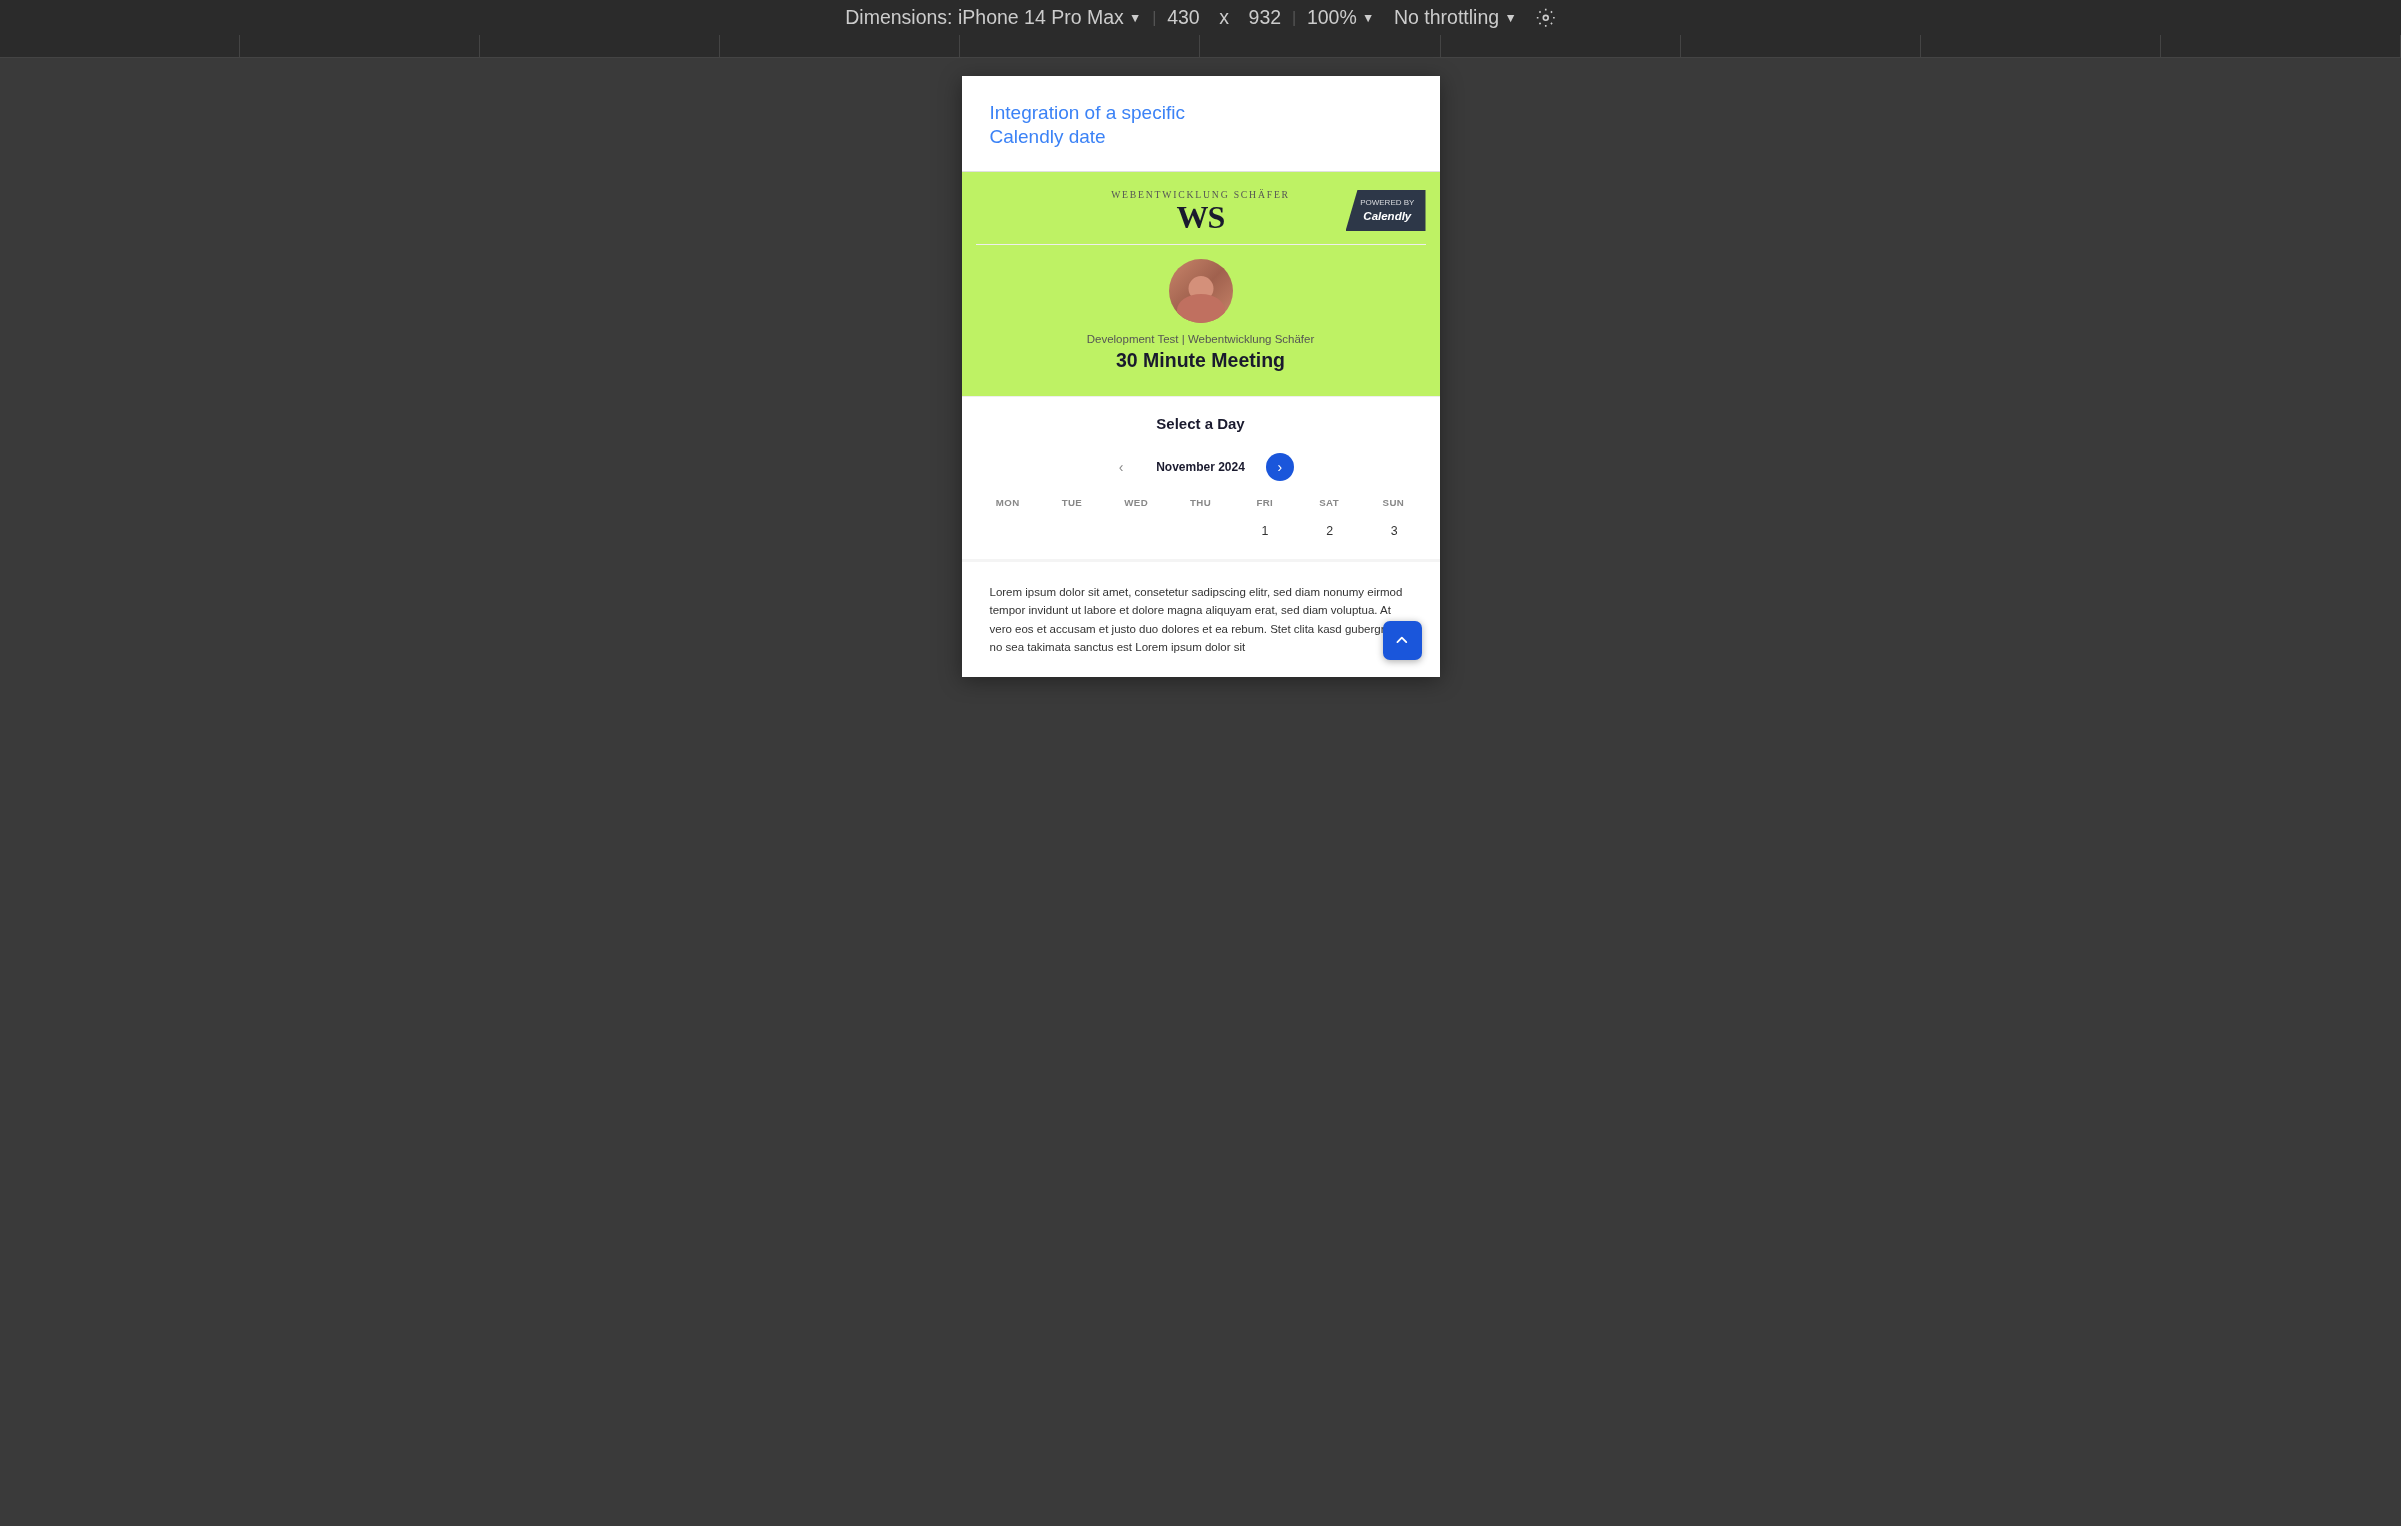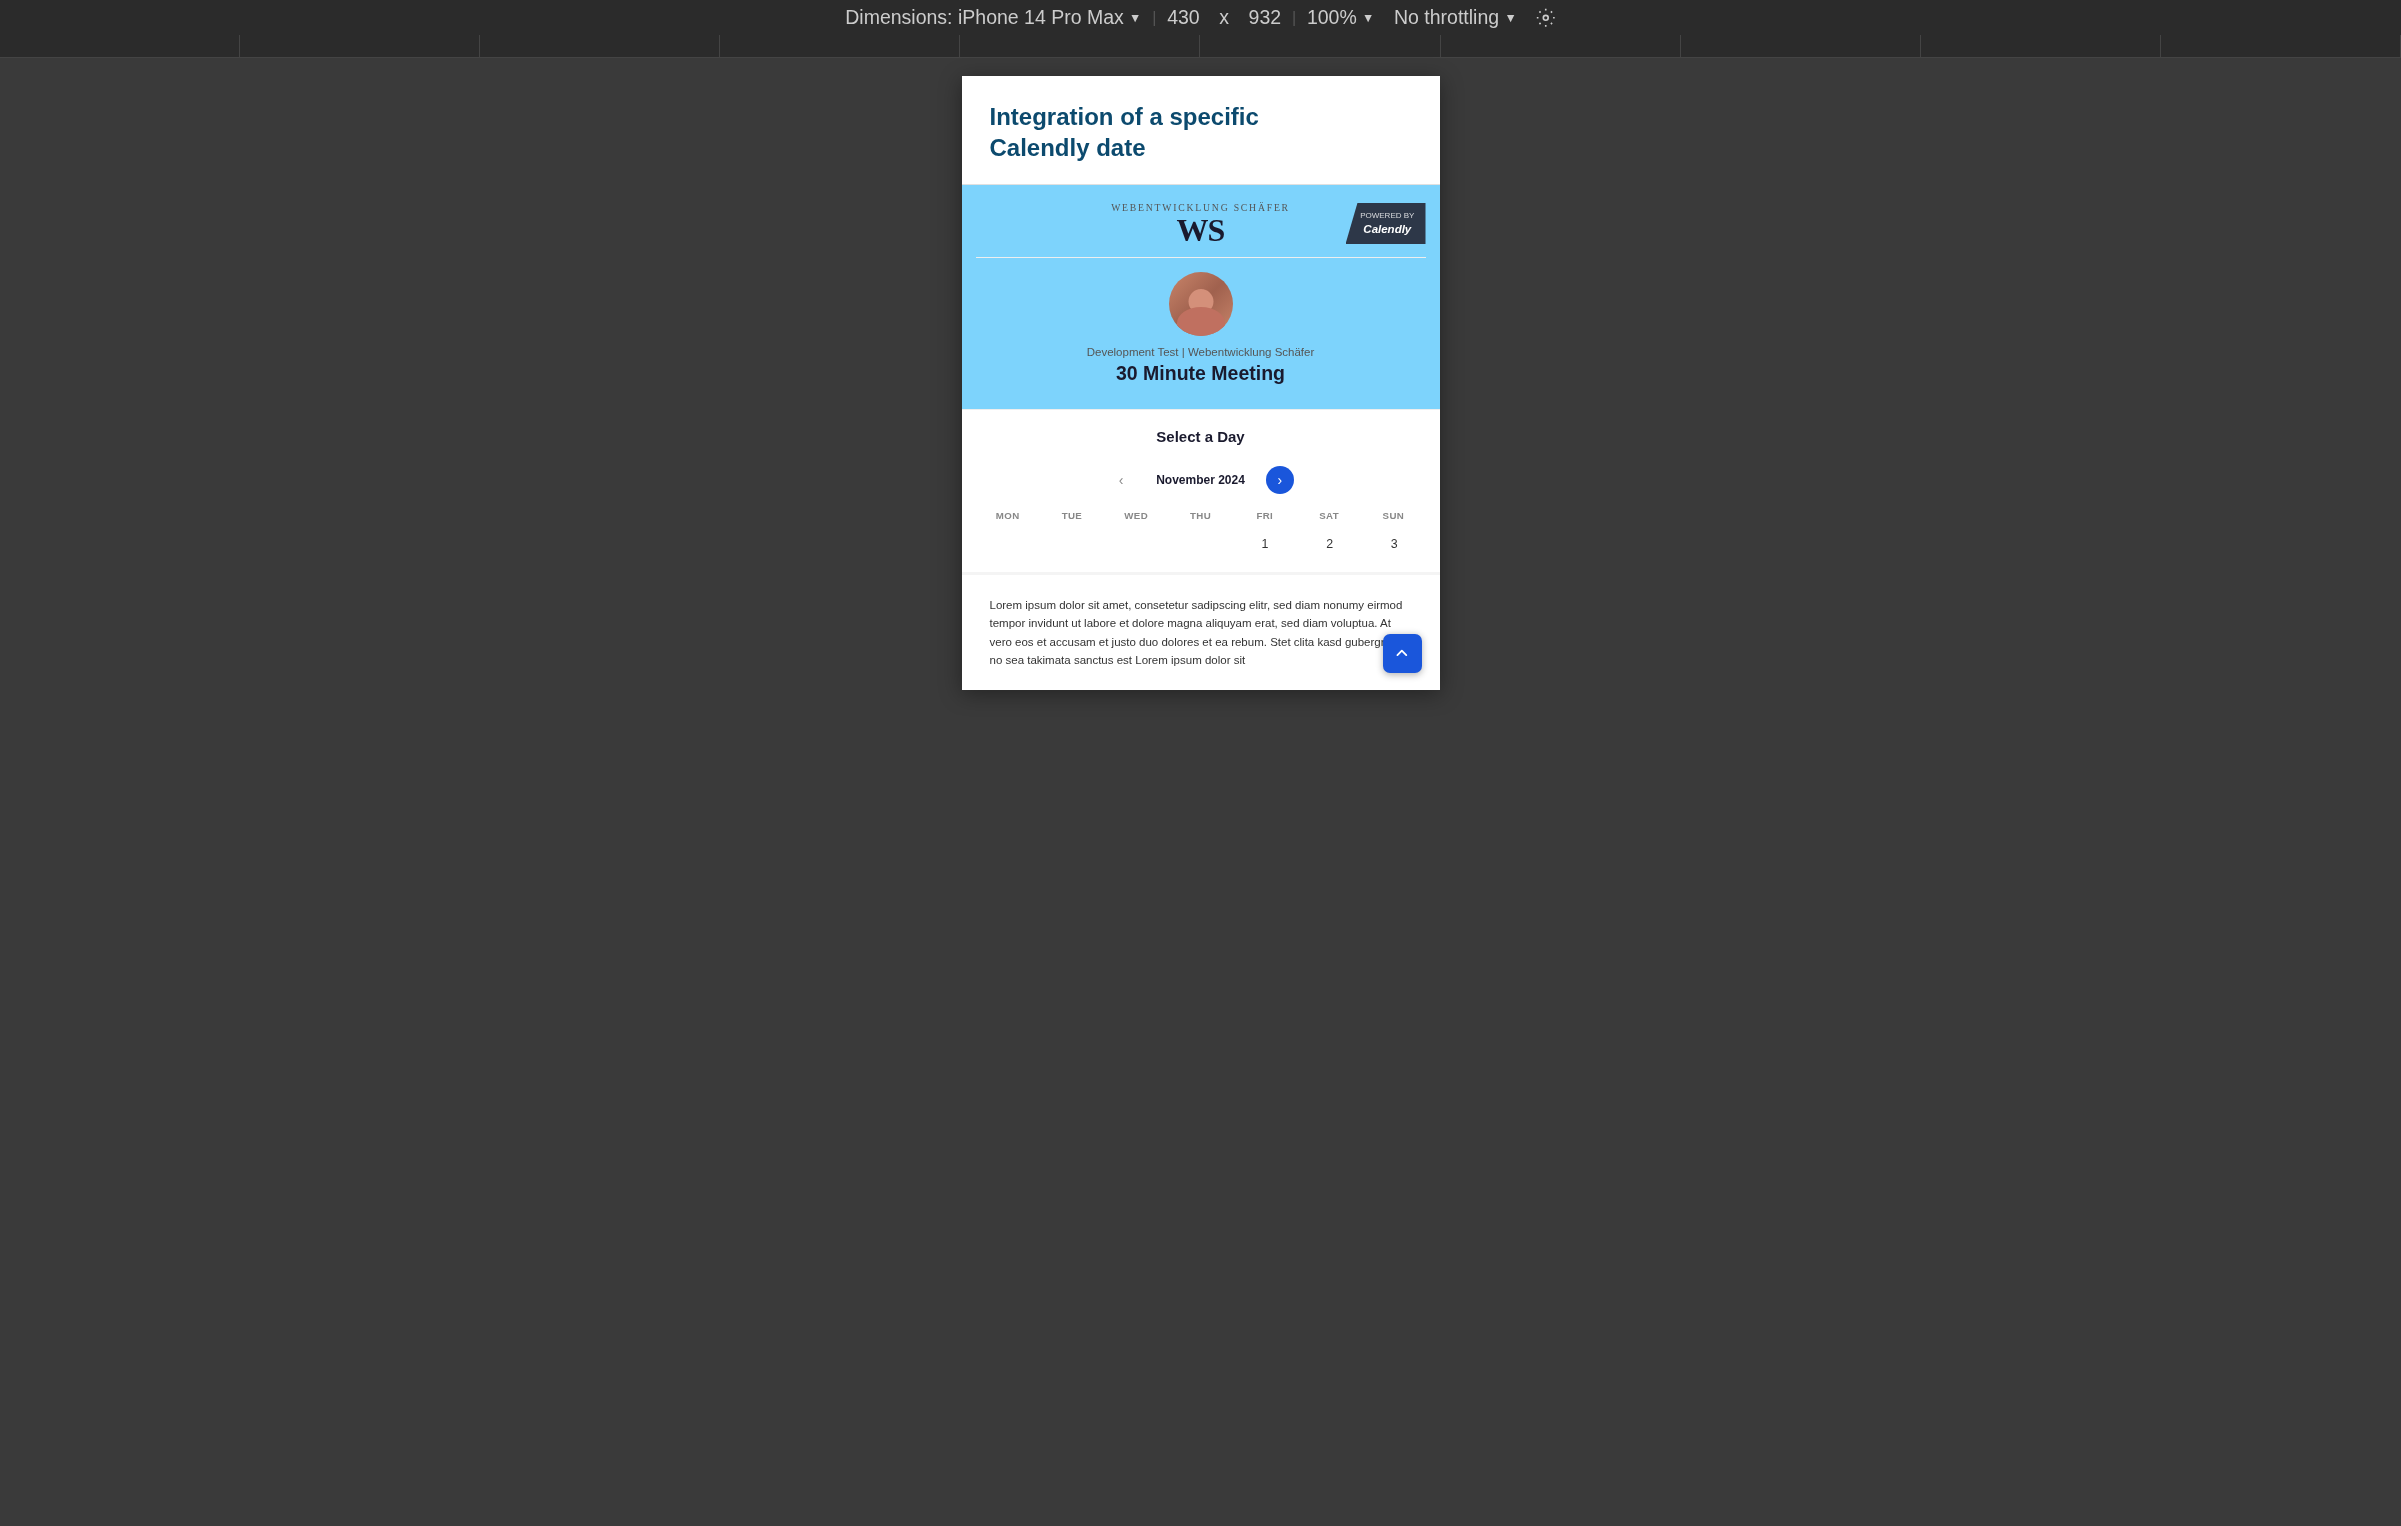--- a/index.html
+++ b/index.html
@@ -89,23 +89,23 @@
     }
 
     
     .page-title-section {
       background: white;
       padding: 25px 28px 21px;
       border-bottom: 0.9px solid #e0e0e0;
     }
 
     .page-title-text {
-      font-size: 24px;
-      font-weight: 700;
-      color: #0c4a6e;
+      font-size: 19px;
+      font-weight: 400;
+      color: #3b82f6;
       line-height: 1.3;
     }
 
     
     .calendly-embed {
       margin: 0;
       background: white;
       position: relative;
       overflow: hidden;
     }
@@ -126,21 +126,21 @@
       background: #f1f1f1;
     }
     .calendly-inner::-webkit-scrollbar-thumb {
       background: #ccc;
       border-radius: 2.7px;
     }
 
     
     .calendly-header {
       padding: 17.7px 14px 10.6px;
-      background: #7dd3fc;
+      background: #bef264;
       text-align: center;
       position: relative;
       border-bottom: 0.9px solid #eee;
     }
 
     
     .logo-area {
       display: flex;
       justify-content: center;
       align-items: center;

